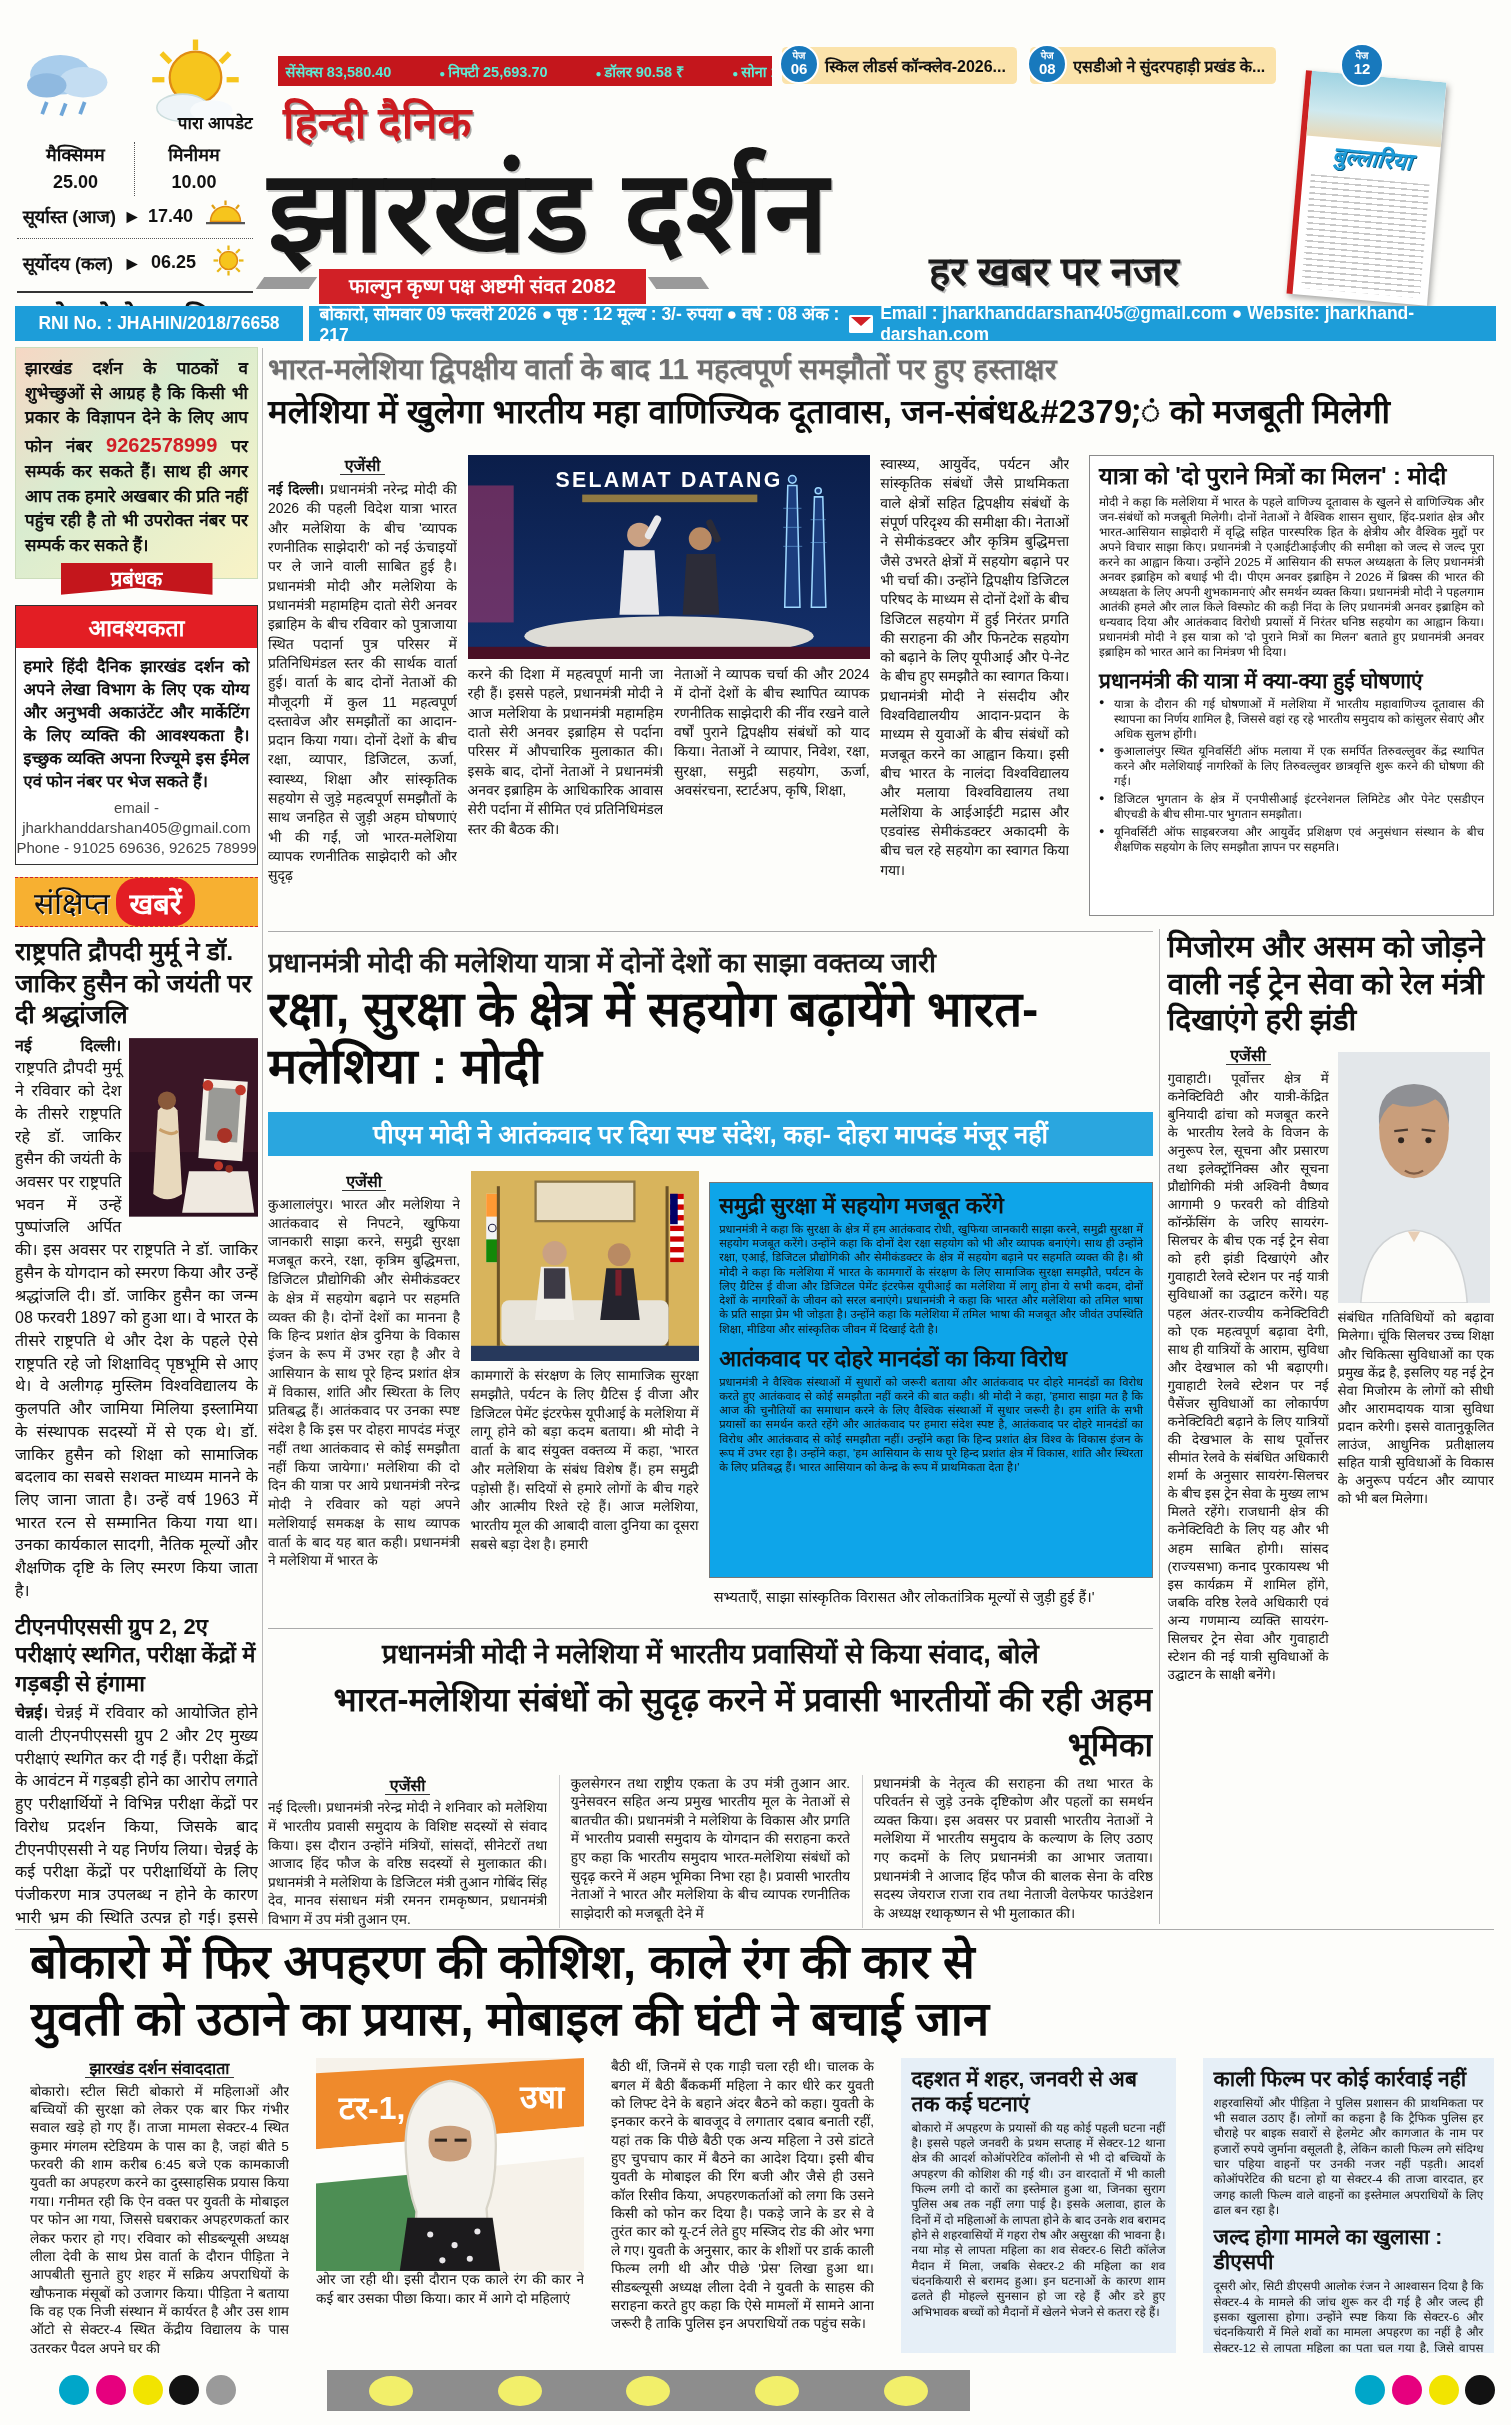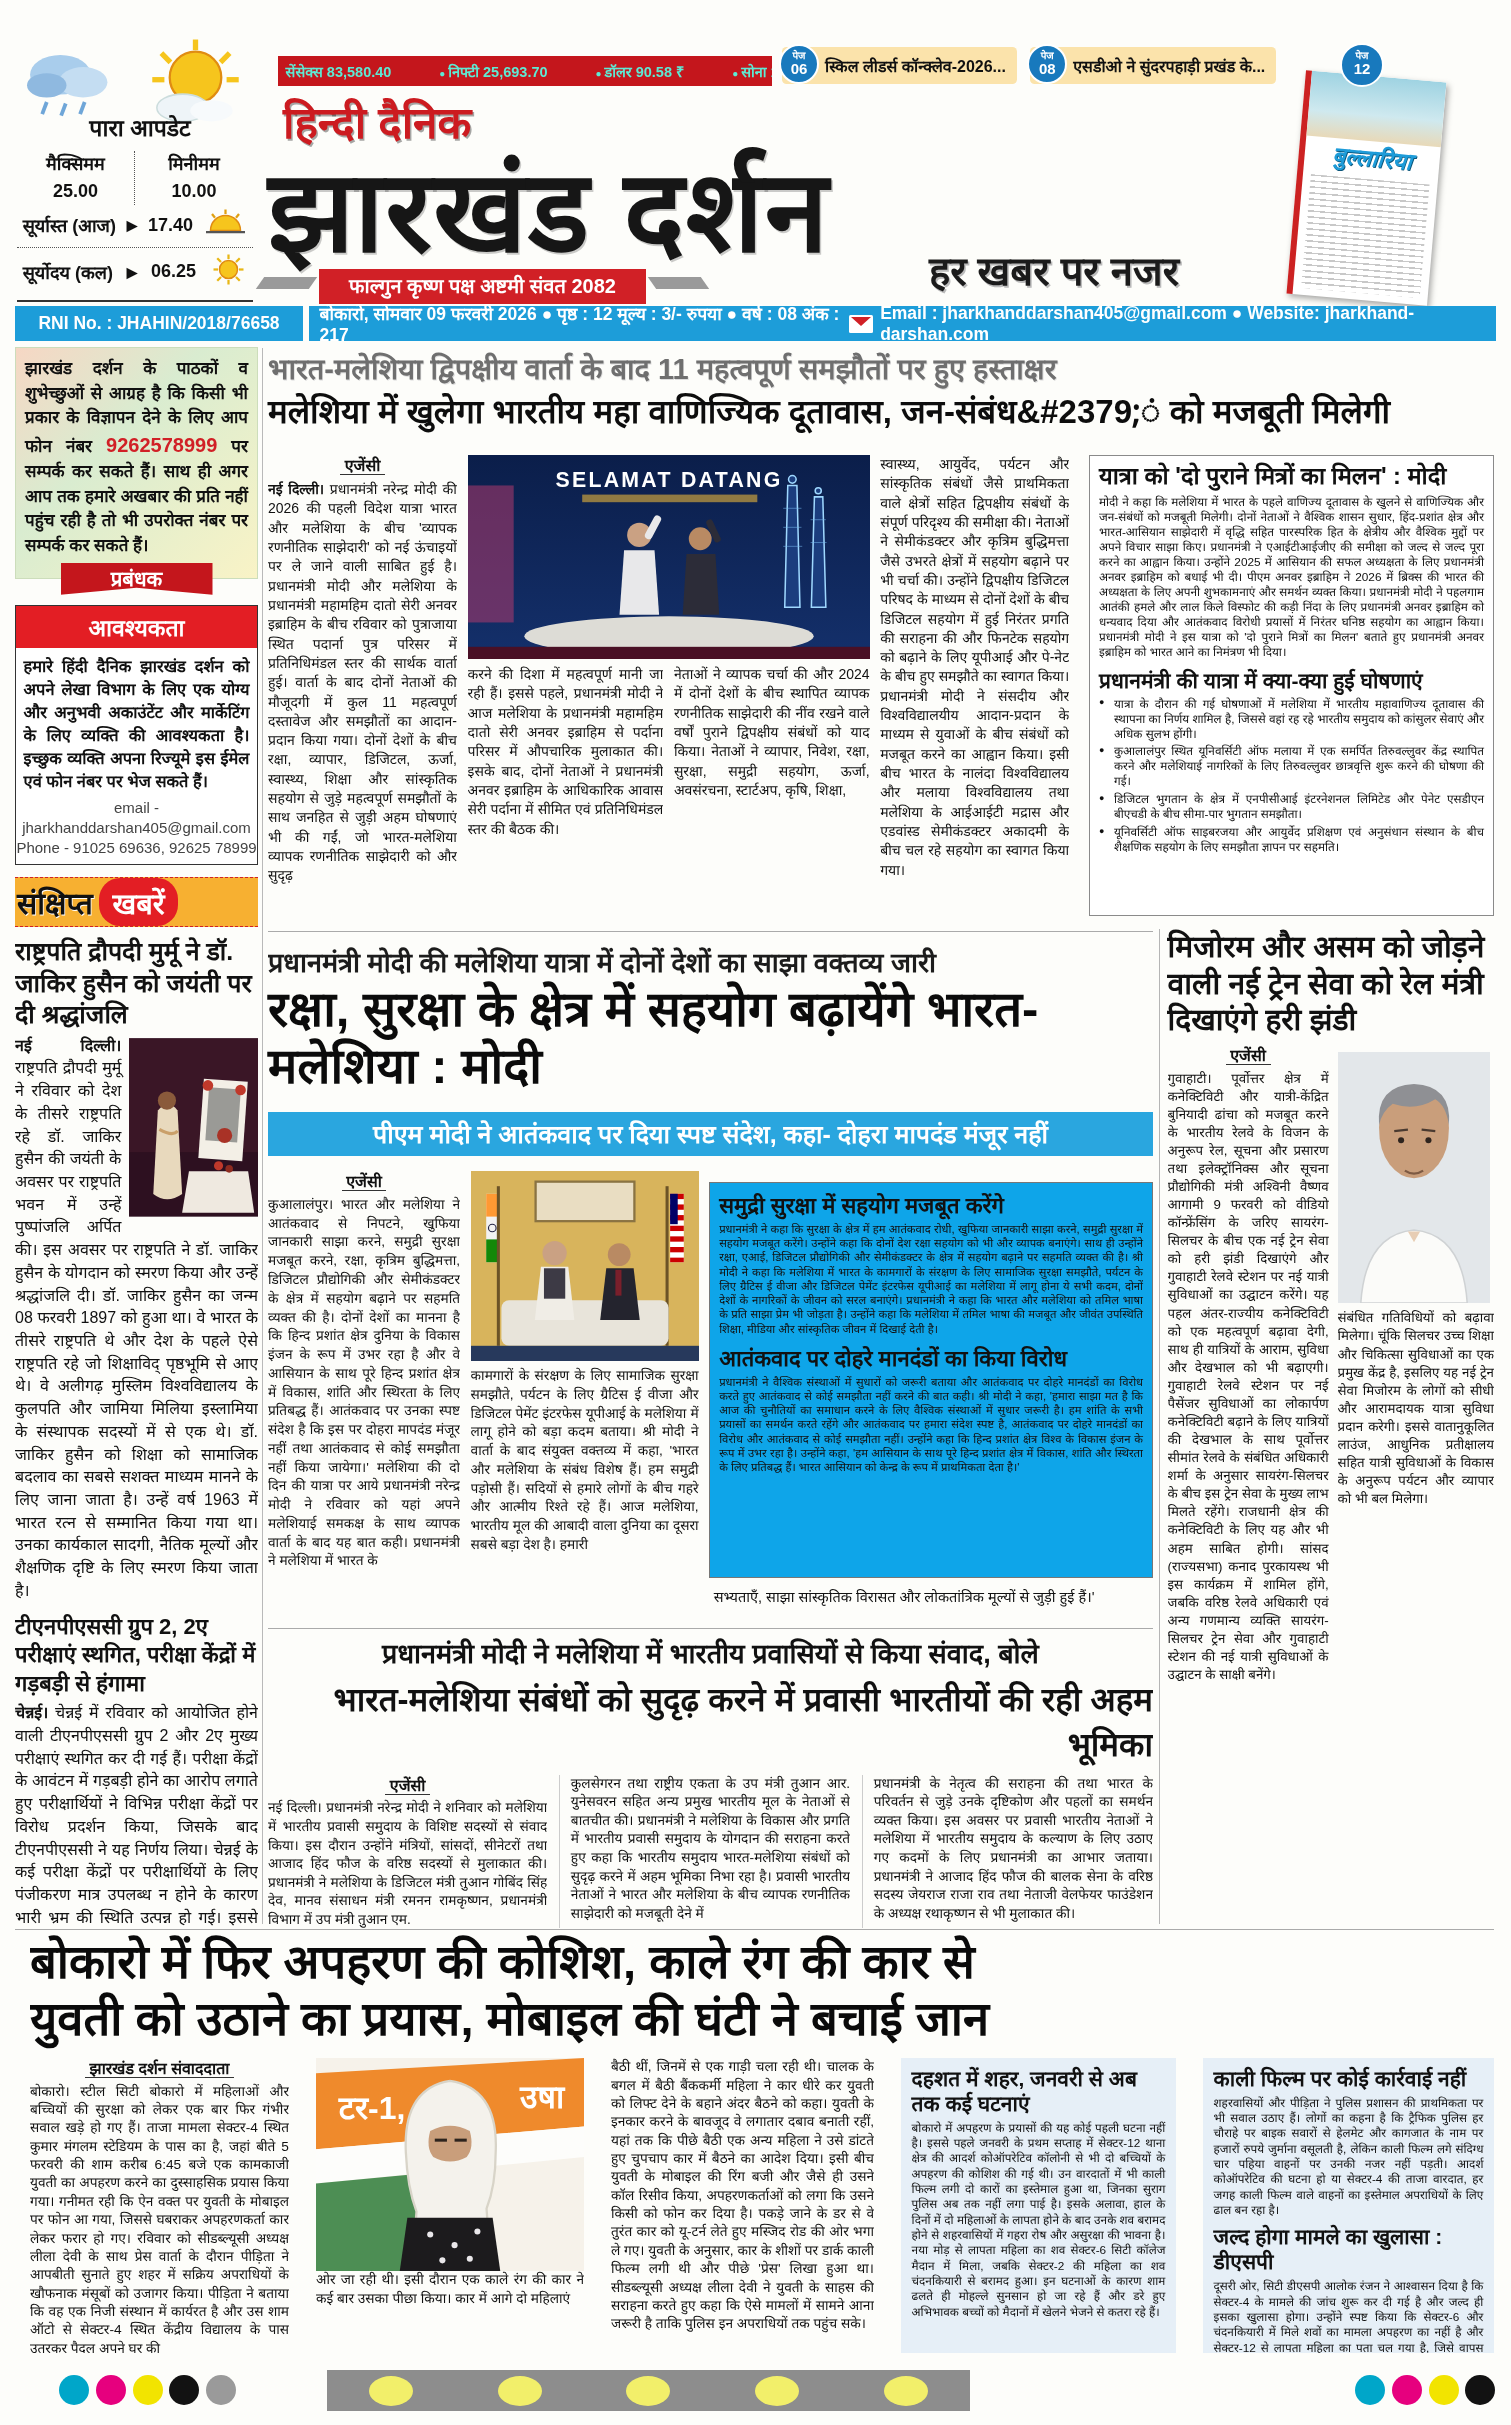--- a/index.html
+++ b/index.html
@@ -3,21 +3,21 @@
 <meta charset="utf-8">
 <style>
   * { margin:0; padding:0; box-sizing:border-box; }
   html,body { background:#e9e7e2; }
   body { font-family:"Liberation Sans", sans-serif; }
   .page { position:relative; width:1511px; height:2426px; background:#fdfdfa; overflow:hidden; color:#111; }
 
   
   .weather { position:absolute; left:16.7px; top:38px; width:236px; height:268px; text-align:center; }
   .weather-icons { display:flex; justify-content:space-between; padding:0 7.6px; }
-  .weather-title { font-weight:bold; font-size:23px; margin-top:-21px; text-align:center; padding-left:10.6px; }
+  .weather-title { font-weight:bold; font-size:17px; margin-top:-21px; text-align:right; padding-left:10.6px; }
   .weather-mm { display:flex; margin-top:7.6px; }
   .weather-mm > div { flex:1; font-weight:bold; font-size:18px; line-height:1.5; }
   .weather-mm > div:first-child { border-right:1.5px dotted #555; }
   .sunrow { display:flex; align-items:center; justify-content:space-between; font-weight:bold; font-size:18px; padding:3px 6px; }
   .sunrow .arrow { color:#111; font-size:13.7px; }
   .dotline { border-top:1.5px dotted #555; margin:1.5px 0; }
   .pubfrom { border-top:2.3px solid #333; margin-top:6px; padding-top:4.6px; font-weight:bold; font-size:26px; text-shadow:0.8px 0.8px 0 #bbb; }
 
   .ticker { position:absolute; left:278px; top:56px; width:494px; height:30px; background:#c4161c; color:#5eead4; display:flex; align-items:center; padding:0 7.6px; overflow:hidden;gap:48px; }
   .ticker span { font-weight:bold; font-size:14.5px; white-space:nowrap; }
@@ -61,21 +61,21 @@
   
   .sidebar { position:absolute; left:15px; top:347px; width:243px; height:1579px; overflow:hidden; }
   .notice { background:linear-gradient(135deg,#f6d7c4 0%, #d9ecd0 40%, #f9f3c6 100%); border:0.8px solid #cdb; padding:9px 9px 20px; font-weight:bold; font-size:17px; line-height:1.45; }
   .notice .phone { color:#d12026; font-size:20px; }
   .mini-ribbon { position:relative; margin:-16.7px auto 0; width:152px; height:32px; background:#c4161c; color:#fff; font-weight:bold; font-size:20.5px; text-align:center; line-height:32px; clip-path:polygon(0 0,100% 0,100% 100%,50% 78%,0 100%); }
   .vacancy { border:1.5px solid #333; margin-top:10.6px; background:#fff; }
   .vacancy-head { background:#e31e24; color:#fff; font-weight:bold; font-size:23px; text-align:center; padding:4.6px 0; }
   .vacancy-body { padding:7.6px 7.6px 4.6px; font-weight:bold; font-size:16.4px; line-height:1.4; }
   .vacancy-contact { text-align:center; color:#444; font-size:15px; line-height:1.35; padding-bottom:6px; }
   .briefs-head { margin-top:12px; background:#f7b031; border-top:1.5px dashed #d12026; border-bottom:1.5px dashed #d12026; display:flex; align-items:center; height:50px; }
-  .briefs-head .b1 { font-weight:700; font-size:30px; padding-left:2px; text-shadow:0.8px 0.8px 0 #fff; }
+  .briefs-head .b1 { font-weight:400; font-size:30px; padding-left:19px; text-shadow:0.8px 0.8px 0 #fff; }
   .briefs-head .b2 { margin-left:6px; background:#e31e24; color:#fff; font-weight:800; font-size:29px; padding:4.6px 13.7px; border-radius:21px; }
   .brief-title { font-weight:800; font-size:25px; line-height:1.25; margin:9px 0 4.6px; }
   .brief-title2 { font-weight:800; font-size:22px; line-height:1.28; margin:10.6px 0 4.6px; }
   .brief-body { font-size:16px; line-height:1.42; }
   .brief-photo { float:right; width:129px; height:179px; margin:3px 0 4.6px 7.6px; }
 
   
   .lead-kicker { position:absolute; left:268px; top:348px; width:1050px; font-weight:800; font-size:29px; color:#6f6f6f; text-shadow:0.8px 0.8px 0 #ddd; white-space:nowrap; }
   .lead-headline { position:absolute; left:268px; top:388px; width:1232px; font-weight:800; font-size:33px; color:#0d0d0d; white-space:nowrap; }
   .lead-body { position:absolute; left:268px; top:455px; width:812px; height:461px; display:flex; gap:10.6px; overflow:hidden; }

